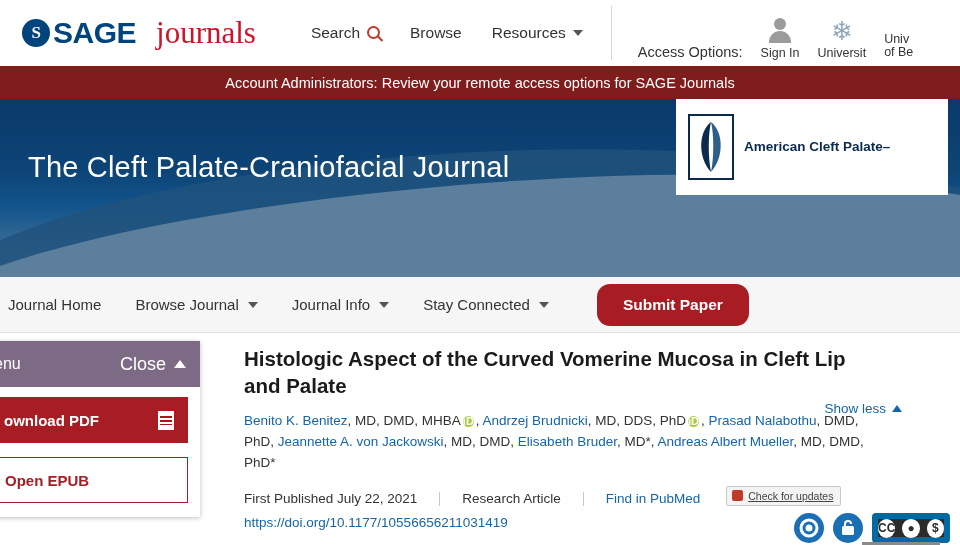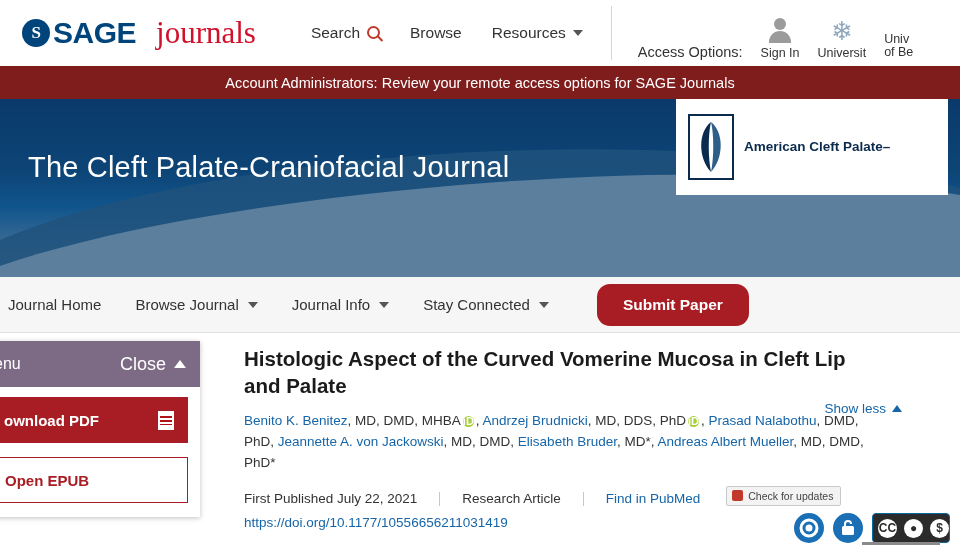--- a/index.html
+++ b/index.html
@@ -397,20 +397,21 @@
     margin-left: 14px;
     border: 1px solid #c9c9c9;
     background: #f3f3f3;
     font-size: 10.5px;
     color: #444;
     padding: 3px 7px 3px 5px;
     display: inline-flex;
     align-items: center;
     gap: 5px;
     border-radius: 2px;
+    text-decoration: underline;
   }
   .crossmark-dot {
     width: 11px; height: 11px;
     border-radius: 2px;
     background: #c0392b;
   }
   .doi {
     display: block;
     margin-top: 9px;
     font-size: 13.5px;
@@ -438,21 +439,21 @@
   .badge-circle {
     width: 30px; height: 30px;
     border-radius: 50%;
     display: flex; align-items: center; justify-content: center;
     color: #fff; font-size: 15px;
   }
   .badge-blue { background: #1a6fb5; }
   .badge-lock { background: #1a6fb5; }
   .cc-badge {
     width: 78px; height: 30px;
-    border: 1px solid #0369a1;
+    border: 6px solid #0369a1;
     background: #2b2b2b;
     color: #fff;
     display: flex;
     align-items: center;
     justify-content: flex-end;
     gap: 7px;
     border-radius: 4px;
   }
   .cc-circ {
     width: 19px; height: 19px;

